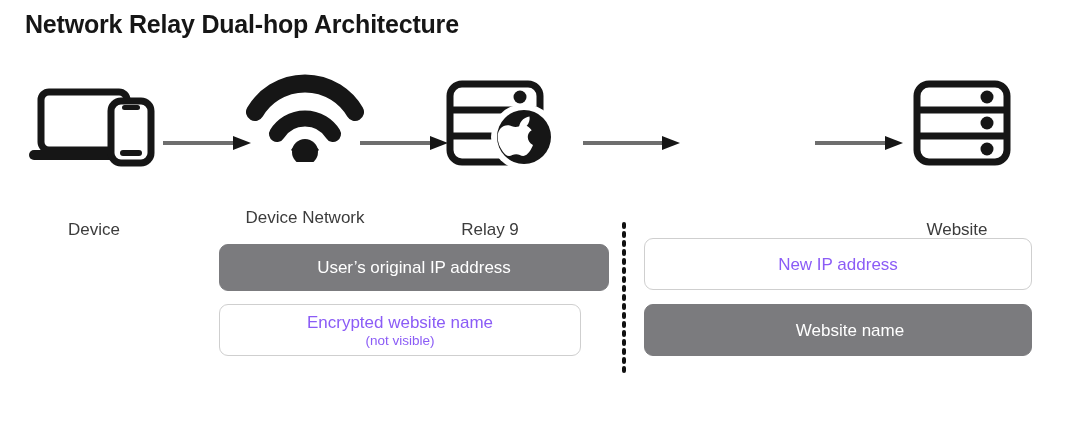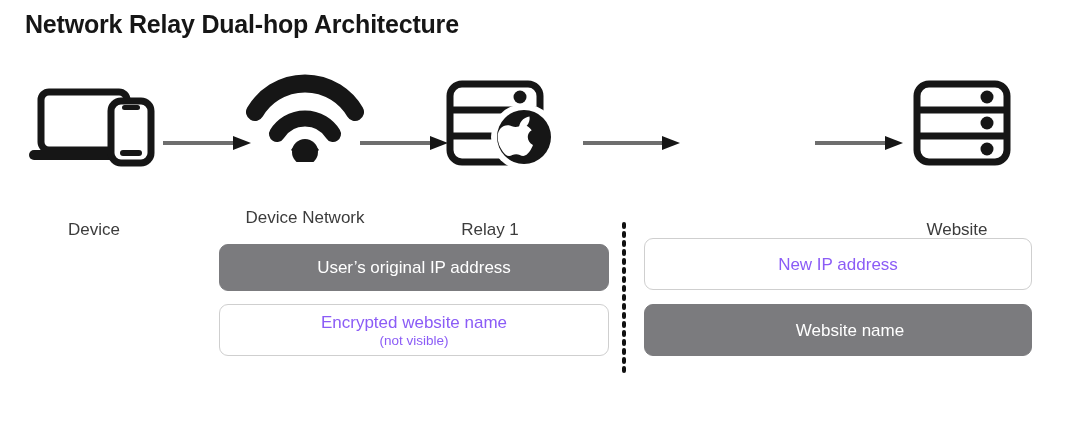--- a/index.html
+++ b/index.html
@@ -102,21 +102,21 @@
     white-space: nowrap;
   }
   .info-box.filled .box-main { font-weight: normal; }
   .box-sub {
     font-size: 13.5px;
     line-height: 16px;
     white-space: nowrap;
   }
 
   #box-left-top    { left: 219px; top: 244px; width: 390px; height: 47px; }
-  #box-left-bottom { left: 219px; top: 304px; width: 390px; height: 52px; text-align: center; }
+  #box-left-bottom { left: 219px; top: 304px; width: 362px; height: 52px; text-align: center; }
   #box-right-top   { left: 644px; top: 238px; width: 388px; height: 52px; }
   #box-right-bottom{ left: 644px; top: 304px; width: 388px; height: 52px; padding-left: 24px; }
 </style>
 </head>
 <body>
 
 <div id="stage">
 
   <div id="diagram-title">Network Relay Dual-hop Architecture</div>
 
@@ -176,21 +176,21 @@
         <line x1="33" y1="62" x2="117" y2="62" stroke="#161616" stroke-width="7"></line>
         <circle cx="100" cy="23" r="6.5" fill="#161616"></circle>
 
         <circle cx="104" cy="63" r="33" fill="#ffffff"></circle>
         <circle cx="104" cy="63" r="27" fill="#161616"></circle>
 
         <path d="M104.6 52.3c-2.9 0-6.6 1.9-8.8 1.9-2.3 0-5.5-1.8-8.2-1.8-5.4 .1-10.4 4.3-10.4 12.2 0 2.5 .5 5.1 1.4 7.7 1.3 3.5 5.8 12.1 10.5 12 2.5-.1 4.2-1.8 7.4-1.8 3.1 0 4.7 1.8 7.4 1.8 4.8-.1 8.9-7.9 10.1-11.4-6.4-3-7.5-11.8-1.3-15.4-2.2-3.3-5.6-5.2-8.1-5.2z" transform="translate(-0.5,-1.5) scale(0.96) translate(4.2,2.6)" fill="#ffffff"></path>
         <path d="M110.4 43.2c-2.9 .3-6.4 2.2-8.3 4.7-1.7 2.2-3.2 5.6-2.6 8.9 3.3 .1 6.6-1.8 8.5-4.4 1.8-2.4 3-5.8 2.4-9.2z" transform="translate(-0.5,-1.5) scale(0.96) translate(4.2,2.6)" fill="#ffffff"></path>
       </svg>
     </div>
-    <div class="node-label">Relay 1</div>
+    <div class="node-label">Relay 9</div>
   </div>
 
   <div class="arrow" style="left:583px; width:97px;">
     <svg width="97" height="16" viewBox="0 0 97 16">
       <line x1="0" y1="8" x2="81" y2="8" stroke="#6e6e6e" stroke-width="4"></line>
       <polygon points="79,1 97,8 79,15" fill="#161616"></polygon>
     </svg>
   </div>
 
 

